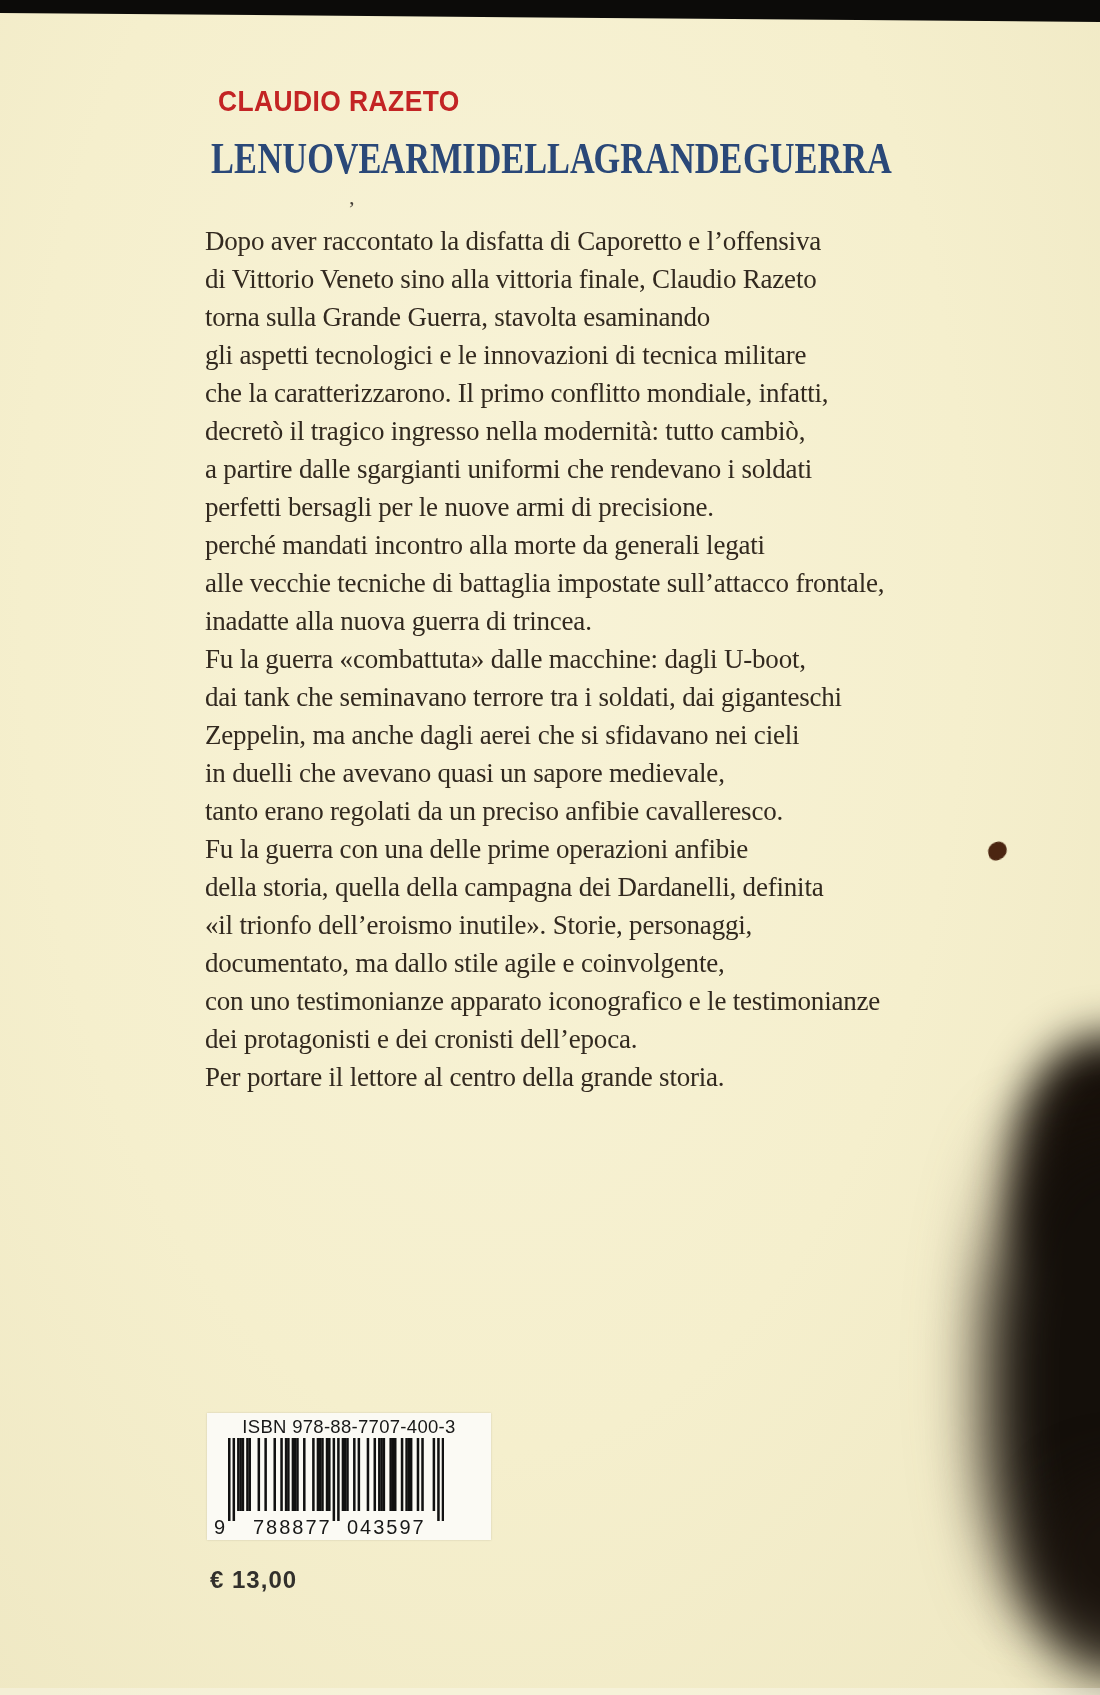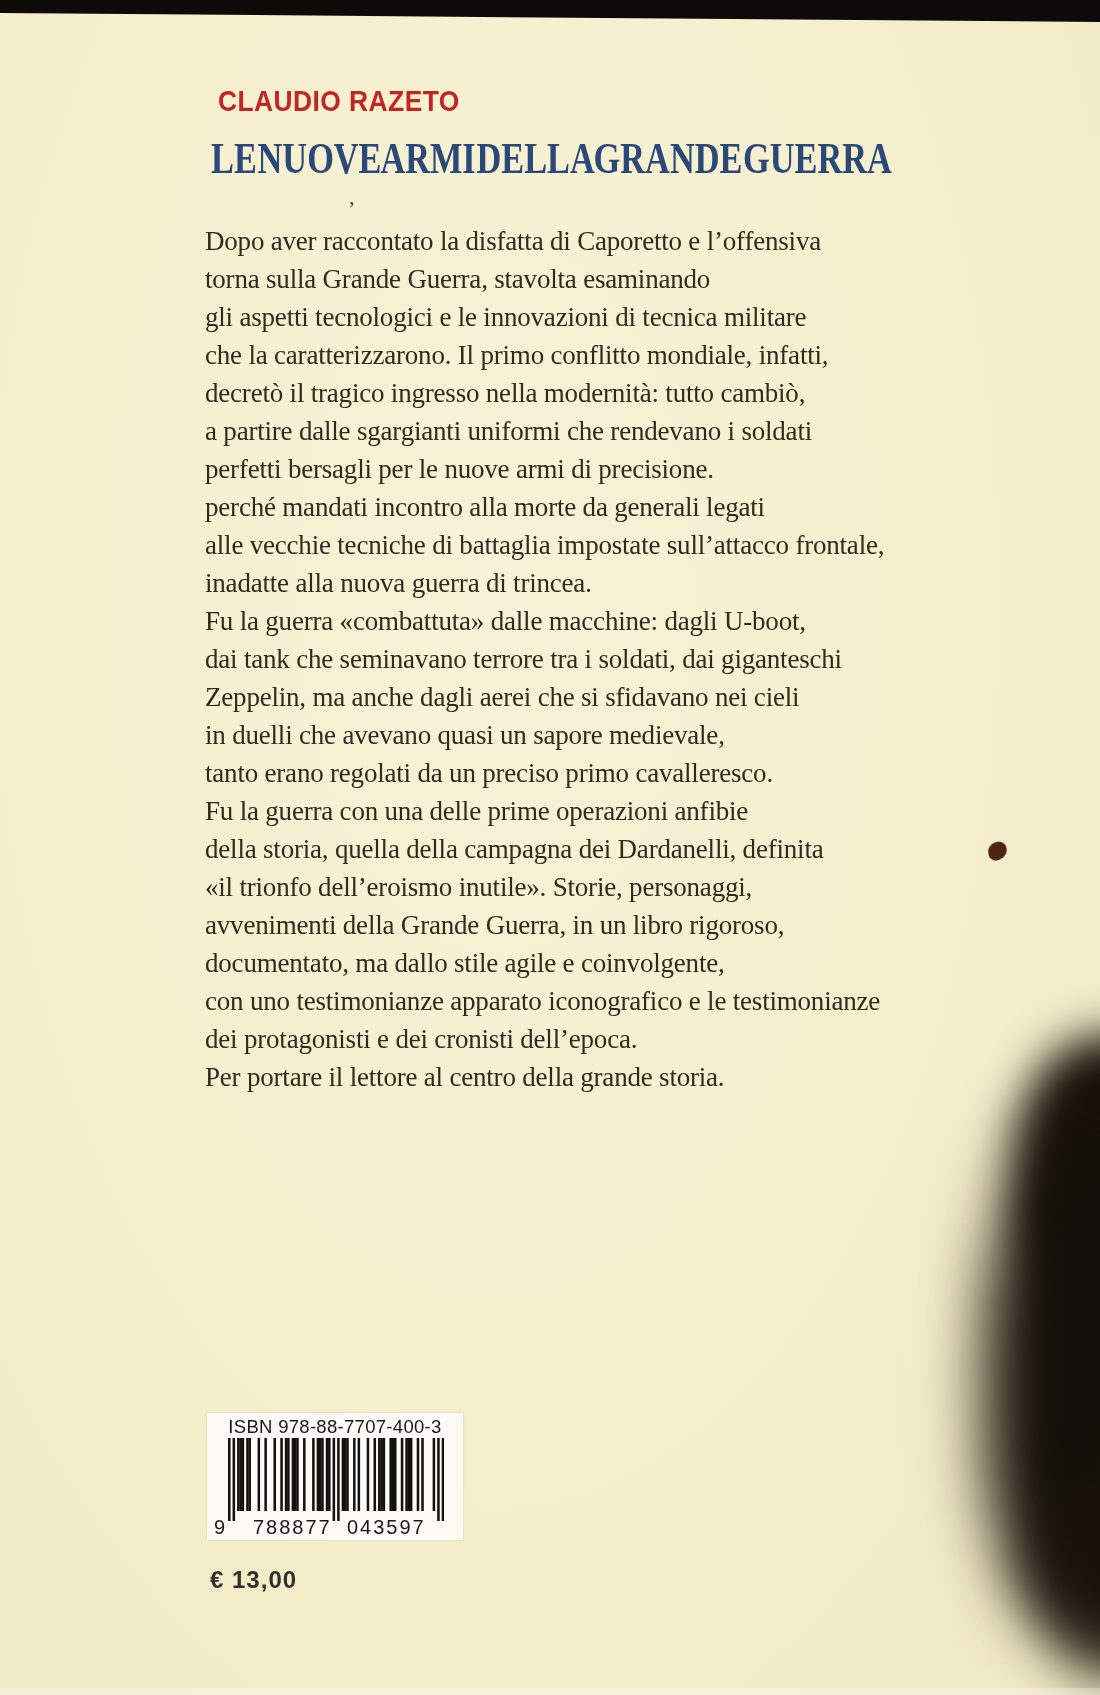--- a/index.html
+++ b/index.html
@@ -49,21 +49,21 @@
     background:#4b2511;border-radius:55% 45% 60% 40%;
     transform:rotate(-15deg);
     filter:blur(0.6px);
   }
   .shadow{position:absolute;}
   .shadow.s1{left:1015px;top:1035px;width:200px;height:270px;background:#17100a;border-radius:45%;filter:blur(22px);}
   .shadow.s2{left:992px;top:1140px;width:230px;height:500px;background:#140f0a;border-radius:50% 0 0 50% / 42% 0 0 42%;filter:blur(28px);}
   .shadow.s3{left:1032px;top:1470px;width:180px;height:210px;background:rgba(26,19,12,0.8);border-radius:50%;filter:blur(26px);}
   .shadow.s4{left:965px;top:1120px;width:130px;height:500px;background:rgba(92,76,55,0.32);border-radius:50%;filter:blur(30px);}
   .barcode-box{
-    position:absolute;left:207px;top:1413px;width:256px;height:127px;
+    position:absolute;left:207px;top:1413px;width:284px;height:127px;
     background:#fbfaf4;
     box-shadow:0 0 2px rgba(0,0,0,0.15);
   }
   .isbn-label{
     position:absolute;left:0;top:3px;width:100%;
     text-align:center;
     font-family:"Liberation Sans", sans-serif;
     font-size:18.5px;letter-spacing:0.3px;color:#181818;
     white-space:nowrap;
   }
@@ -96,38 +96,38 @@
   <div class="top-edge"></div>
 
   <div class="author" style="color: rgb(195, 36, 36);">CLAUDIO RAZETO</div>
 
   <div class="title" style="color: rgb(42, 72, 120);">LE NUOVE ARMI DELLA GRANDE GUERRA</div>
 
   <div class="stray-mark">’</div>
 
   <div class="blurb">
       <div class="line">Dopo aver raccontato la disfatta di Caporetto e l’offensiva</div>
+      <div class="line">di Vittorio Veneto sino alla vittoria finale, Claudio Razeto</div>
       <div class="line">torna sulla Grande Guerra, stavolta esaminando</div>
       <div class="line">gli aspetti tecnologici e le innovazioni di tecnica militare</div>
       <div class="line">che la caratterizzarono. Il primo conflitto mondiale, infatti,</div>
       <div class="line">decretò il tragico ingresso nella modernità: tutto cambiò,</div>
       <div class="line">a partire dalle sgargianti uniformi che rendevano i soldati</div>
       <div class="line">perfetti bersagli per le nuove armi di precisione.</div>
       <div class="line">perché mandati incontro alla morte da generali legati</div>
       <div class="line">alle vecchie tecniche di battaglia impostate sull’attacco frontale,</div>
       <div class="line">inadatte alla nuova guerra di trincea.</div>
       <div class="line">Fu la guerra «combattuta» dalle macchine: dagli U-boot,</div>
       <div class="line">dai tank che seminavano terrore tra i soldati, dai giganteschi</div>
       <div class="line">Zeppelin, ma anche dagli aerei che si sfidavano nei cieli</div>
       <div class="line">in duelli che avevano quasi un sapore medievale,</div>
-      <div class="line">tanto erano regolati da un preciso primo cavalleresco.</div>
+      <div class="line">tanto erano regolati da un preciso anfibie cavalleresco.</div>
       <div class="line">Fu la guerra con una delle prime operazioni anfibie</div>
       <div class="line">della storia, quella della campagna dei Dardanelli, definita</div>
       <div class="line">«il trionfo dell’eroismo inutile». Storie, personaggi,</div>
-      <div class="line">avvenimenti della Grande Guerra, in un libro rigoroso,</div>
       <div class="line">documentato, ma dallo stile agile e coinvolgente,</div>
       <div class="line">con uno testimonianze apparato iconografico e le testimonianze</div>
       <div class="line">dei protagonisti e dei cronisti dell’epoca.</div>
       <div class="line">Per portare il lettore al centro della grande storia.</div>
     </div>
 
   <div class="stain"></div>
 
   <div class="shadow s4"></div>
   <div class="shadow s1"></div>

